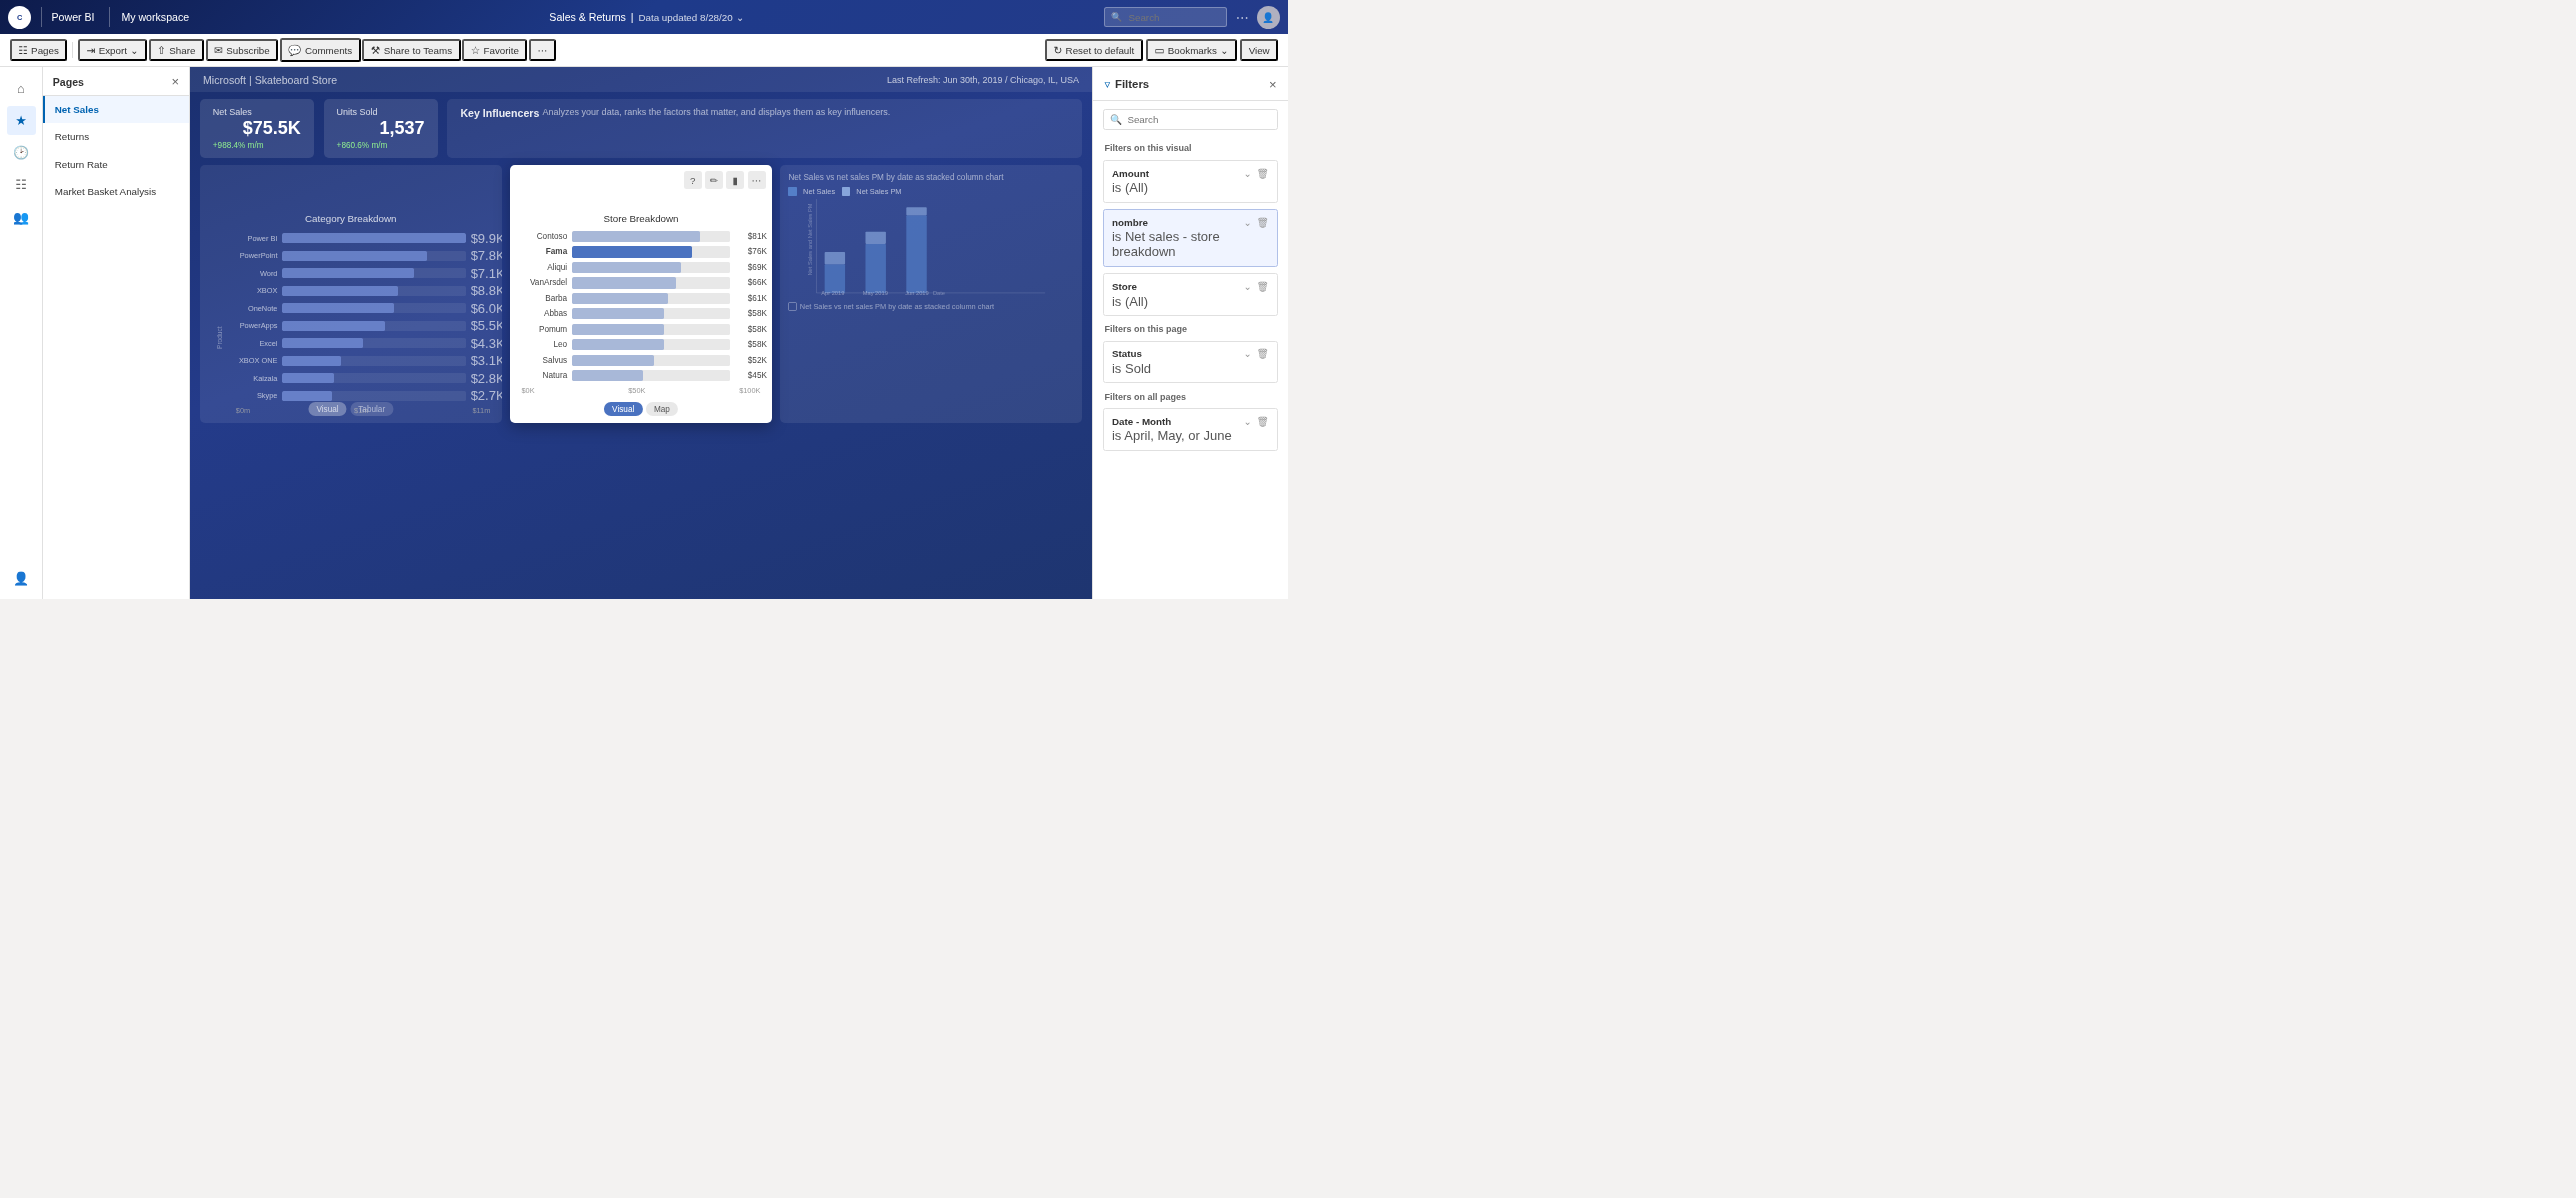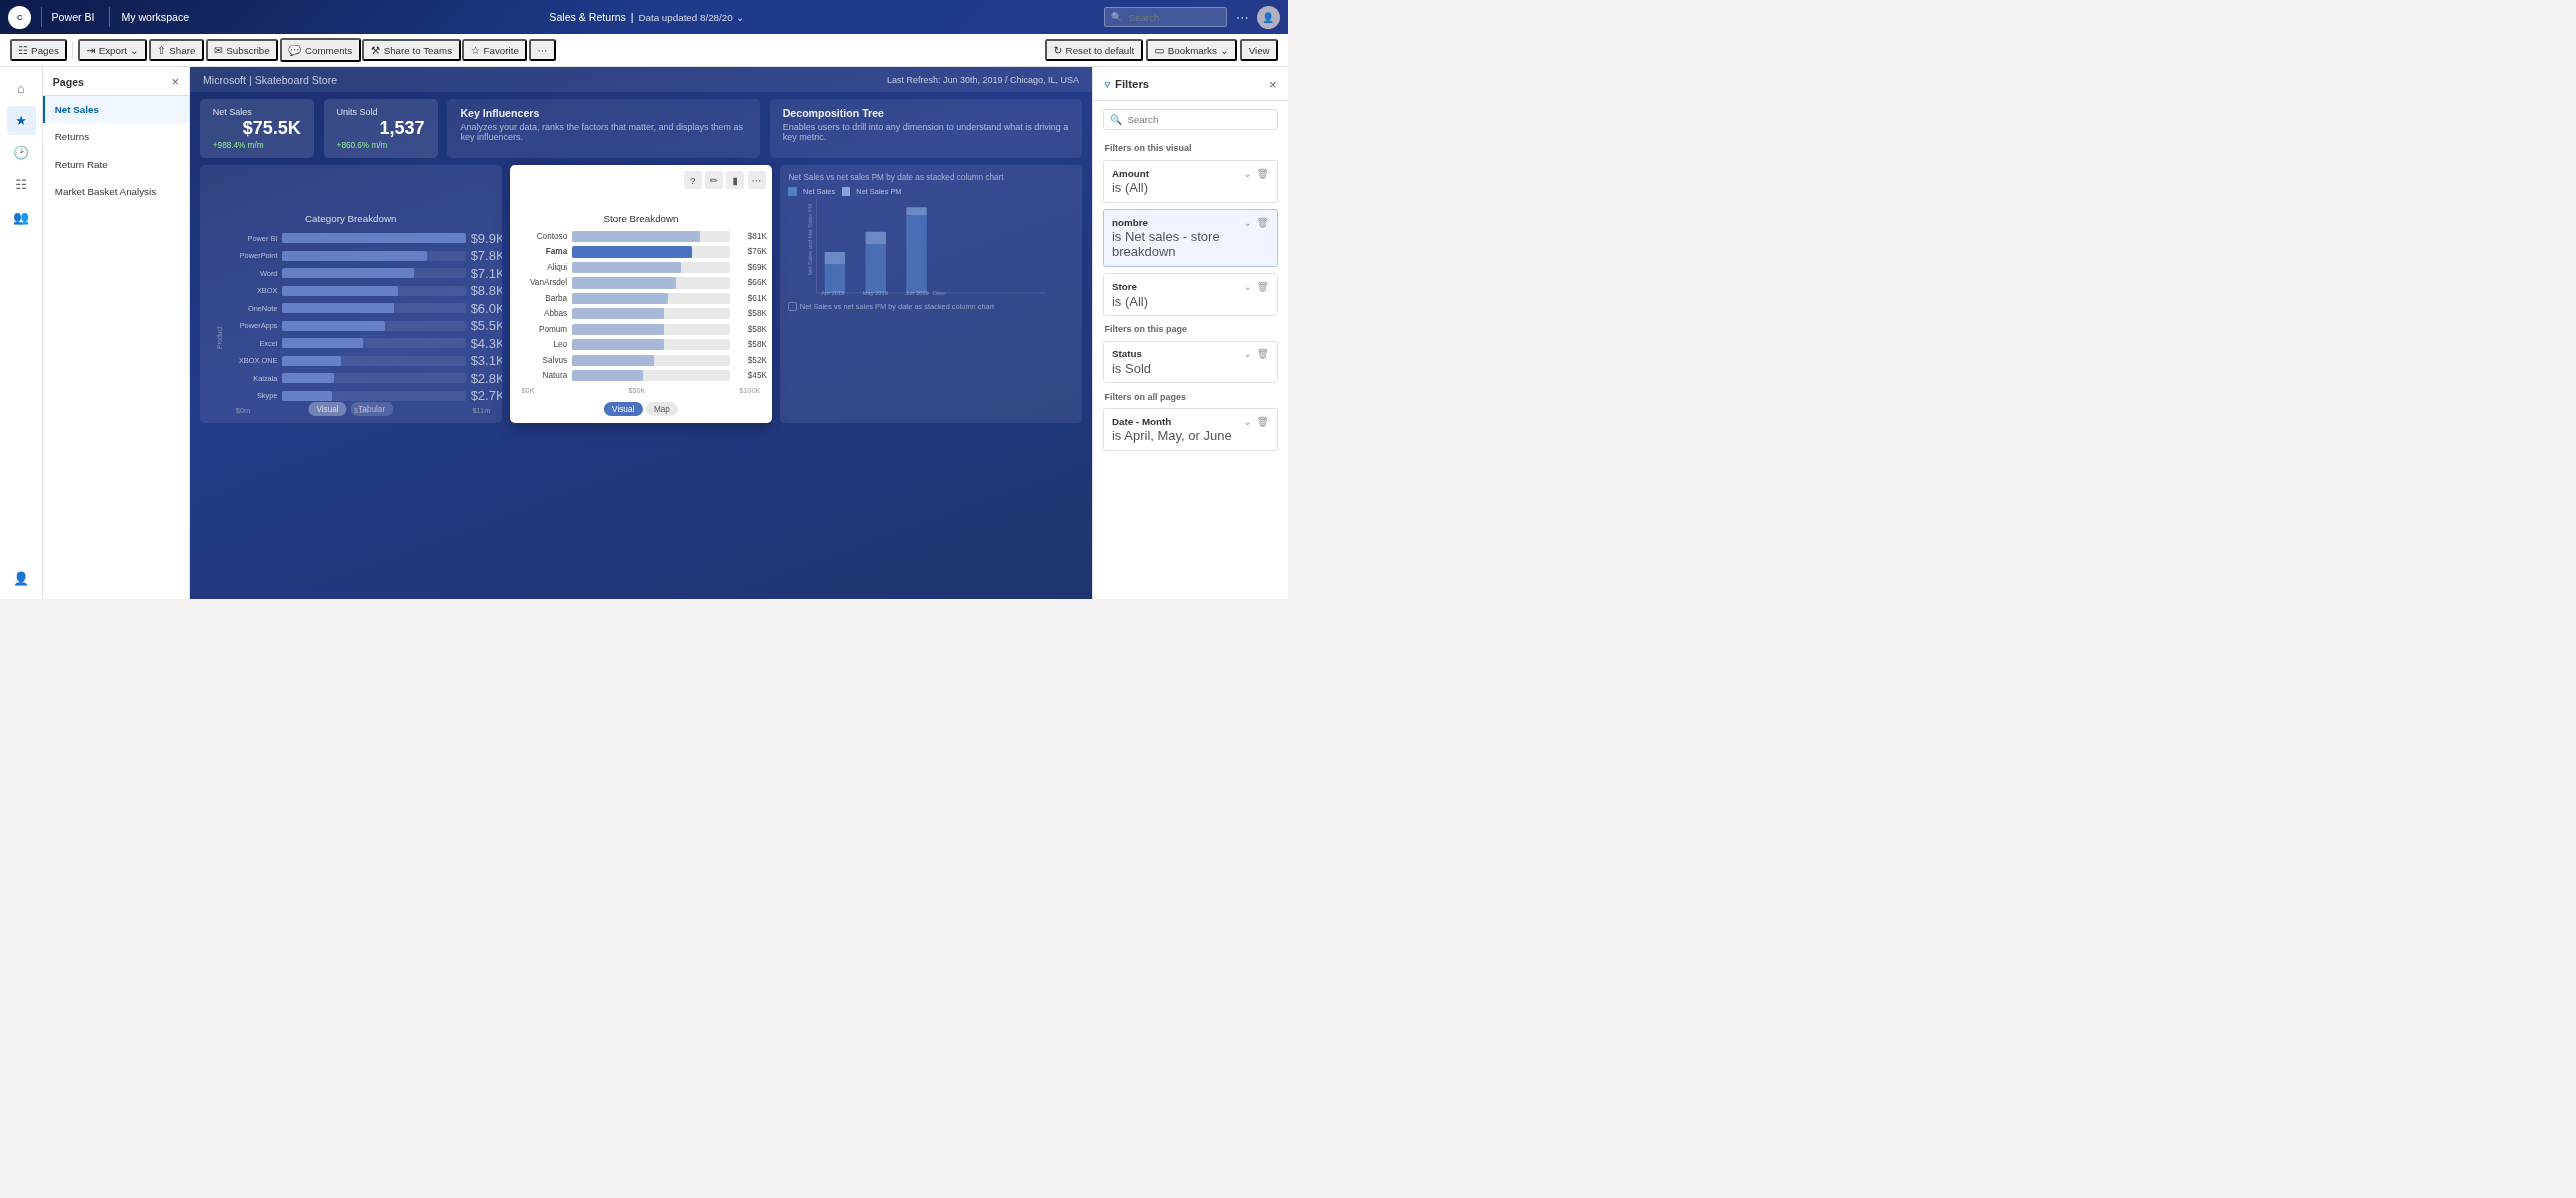--- a/index.html
+++ b/index.html
@@ -167,21 +167,20 @@
     .kpi-label { font-size: 9px; opacity: 0.8; margin-bottom: 1.6px; }
     .kpi-value { font-size: 18px; font-weight: 700; margin-bottom: 2px; text-align: right; }
     .kpi-change { font-size: 8.2px; color: #90ee90; }
     .kpi-card-wide {
       flex: 1;
       background: rgba(255,255,255,0.08);
       border-radius: 4.9px;
       padding: 8.2px 13px;
       color: white;
       display: flex;
-      flex-direction: column;
       gap: 3.3px;
     }
     .kpi-wide-title { font-size: 10.6px; font-weight: 600; opacity: 0.9; }
     .kpi-wide-desc { font-size: 9px; opacity: 0.6; }
 
     
     .charts-row {
       display: flex;
       gap: 8.2px;
       padding: 0 9.8px 6.5px;
@@ -462,24 +461,20 @@
       </div>
       <div class="kpi-card">
         <div class="kpi-label">Units Sold</div>
         <div class="kpi-value">1,537</div>
         <div class="kpi-change">+860.6% m/m</div>
       </div>
       <div class="kpi-card-wide">
         <div class="kpi-wide-title">Key Influencers</div>
         <div class="kpi-wide-desc">Analyzes your data, ranks the factors that matter, and displays them as key influencers.</div>
       </div>
-      <div class="kpi-card-wide">
-        <div class="kpi-wide-title">Decomposition Tree</div>
-        <div class="kpi-wide-desc">Enables users to drill into any dimension to understand what is driving a key metric.</div>
-      </div>
     </div>
 
     <div class="charts-row">
 
       <div class="chart-card" style="opacity:0.8;">
         <div class="chart-title">Category Breakdown</div>
         <div style="position:relative; padding-left:24.5px;">
           <span style="position:absolute;left:0;top:50%;transform:rotate(-90deg) translateX(-50%);font-size:6.5px;color:rgba(255,255,255,0.5);white-space:nowrap;">Product</span>
           <div id="cat-bars">
               <div class="cat-bar-row">

